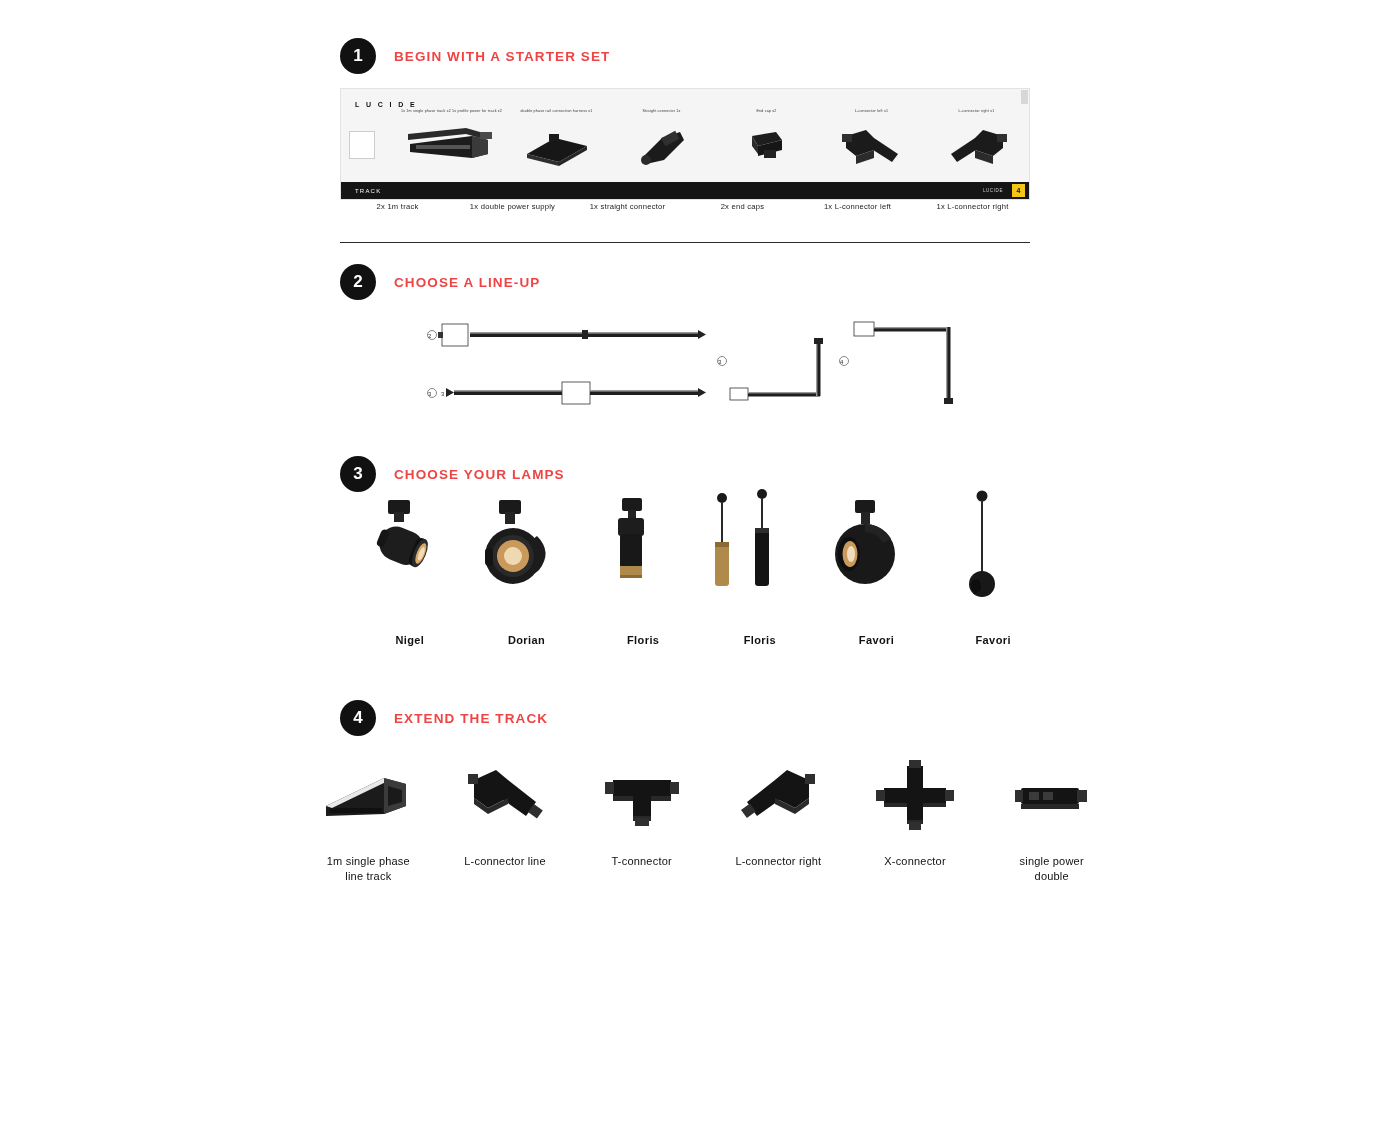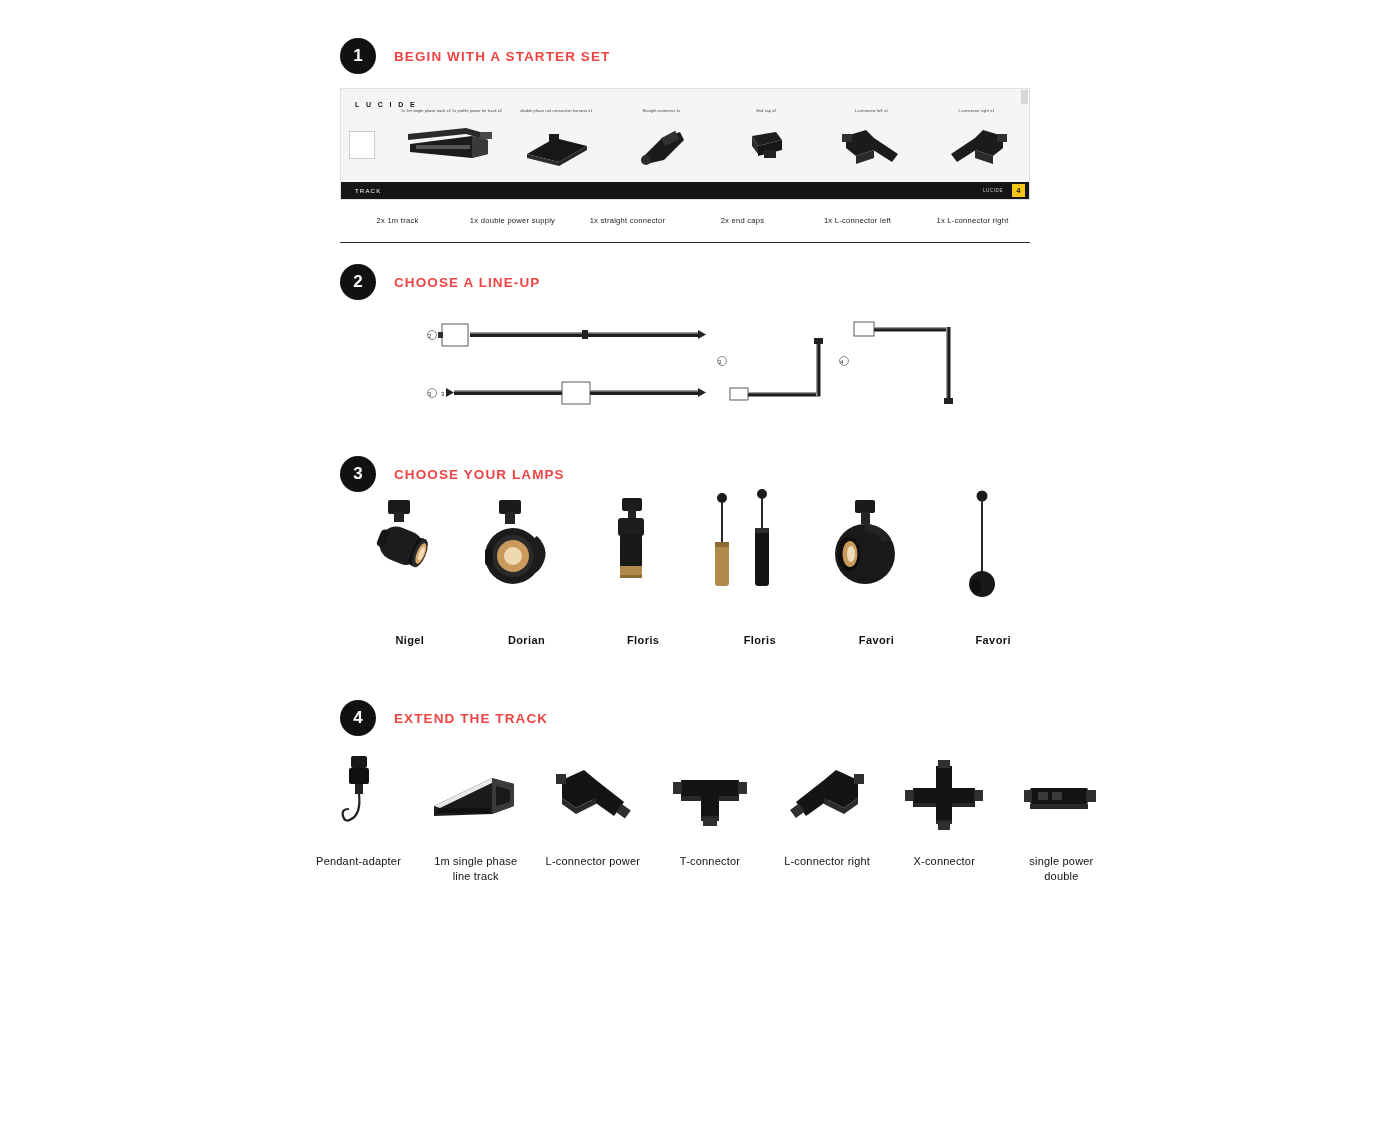--- a/index.html
+++ b/index.html
@@ -136,21 +136,21 @@
     line-height: 1.4;
     margin-top: 2px;
     height: 10px;
   }
   .banner-item .art { height: 56px; display:flex; align-items:center; justify-content:center; }
   .banner-spacer { width: 58px; }
 
   .banner-labels {
     position: absolute;
     left: 340px;
-    top: 216px;
+    top: 202px;
     width: 690px;
     display: flex;
   }
   .banner-labels .lbl {
     flex: 1 1 0;
     text-align: center;
     font-size: 7.6px;
     letter-spacing: .25px;
     color: #1a1a1a;
   }
@@ -488,31 +488,20 @@
     </div>
   </div>
 
   <div class="step" style="left:340px; top:700px;">
     <div class="step-badge">4</div>
     <div class="step-title">EXTEND THE TRACK</div>
   </div>
 
   <div class="extend">
 
-    <div class="ext">
-      <div class="ext-art">
-        <svg width="64" height="82" viewBox="0 0 64 82">
-          <rect x="24" y="2" width="16" height="12" rx="2" fill="#181818"></rect>
-          <rect x="22" y="14" width="20" height="16" rx="2" fill="#101010"></rect>
-          <rect x="28" y="30" width="8" height="10" fill="#222"></rect>
-          <path d="M32 40 q2 18 -6 24 q-8 6 -10 -2 q-2 -7 6 -7" fill="none" stroke="#222" stroke-width="2.2"></path>
-        </svg>
-      </div>
-      <div class="ext-name">Pendant-adapter</div>
-    </div>
 
 
     <div class="ext">
       <div class="ext-art">
         <svg width="92" height="82" viewBox="0 0 92 82">
           <polygon points="4,52 62,24 84,30 84,52 62,60 4,62" fill="#1b1b1b"></polygon>
           <polygon points="4,52 62,24 68,26 10,54" fill="#e8e8e8"></polygon>
           <polygon points="62,24 84,30 84,52 62,60" fill="#3b3b3b"></polygon>
           <polygon points="66,32 80,36 80,48 66,52" fill="#1a1a1a"></polygon>
           <rect x="8" y="54" width="52" height="5" fill="#101010"></rect>
@@ -524,21 +513,21 @@
     <div class="ext">
       <div class="ext-art">
         <svg width="78" height="82" viewBox="0 0 78 82">
           <polygon points="8,26 30,16 42,26 42,44 22,54 8,44" fill="#141414"></polygon>
           <polygon points="42,26 70,48 60,62 32,42" fill="#141414"></polygon>
           <polygon points="8,44 22,54 42,44 42,50 22,60 8,50" fill="#2a2a2a"></polygon>
           <rect x="2" y="20" width="10" height="10" fill="#2f2f2f"></rect>
           <rect x="64" y="52" width="11" height="10" transform="rotate(36 69 57)" fill="#2f2f2f"></rect>
         </svg>
       </div>
-      <div class="ext-name">L-connector power</div>
+      <div class="ext-name">L-connector line</div>
     </div>
 
     <div class="ext">
       <div class="ext-art">
         <svg width="86" height="82" viewBox="0 0 86 82">
           <rect x="14" y="26" width="58" height="16" fill="#141414"></rect>
           <rect x="14" y="42" width="58" height="5" fill="#282828"></rect>
           <rect x="34" y="40" width="18" height="24" fill="#141414"></rect>
           <rect x="34" y="62" width="18" height="5" fill="#282828"></rect>
           <rect x="6" y="28" width="9" height="12" fill="#2f2f2f"></rect>

